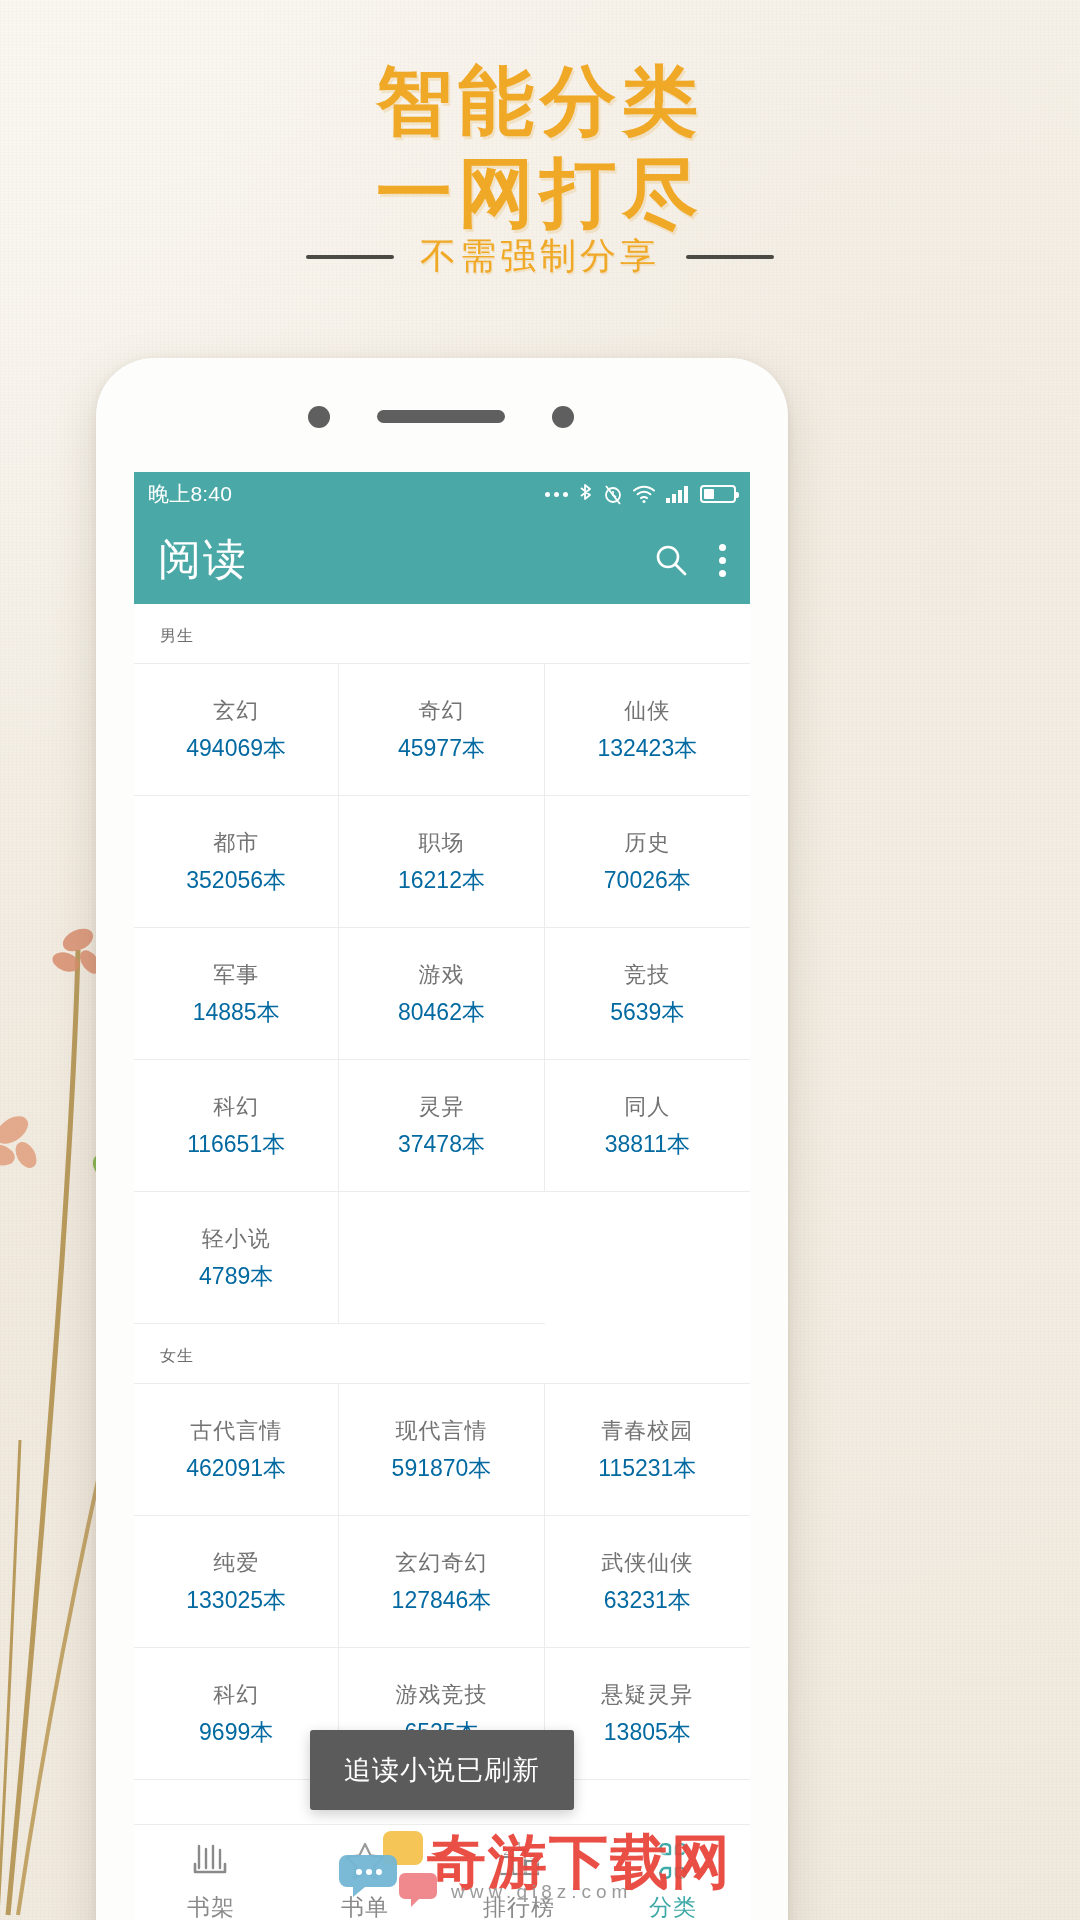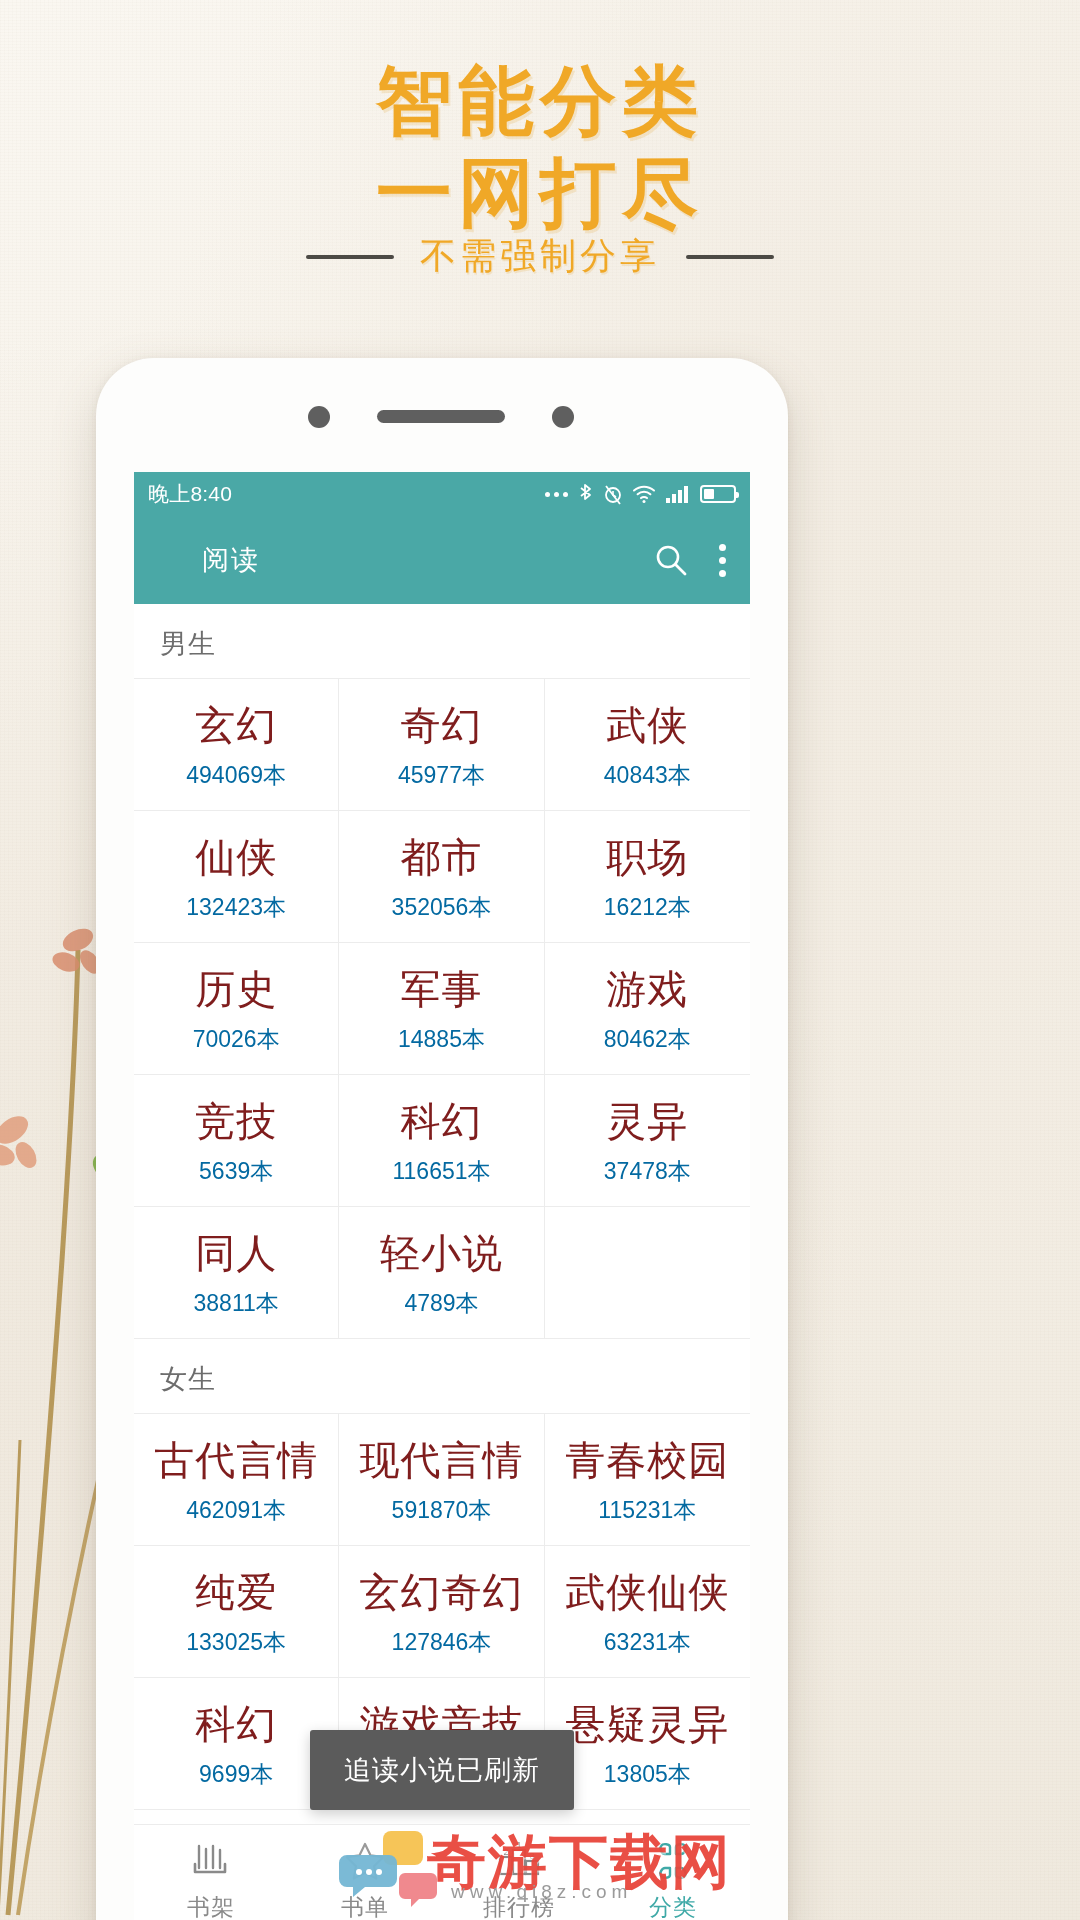--- a/index.html
+++ b/index.html
@@ -111,47 +111,47 @@
     width: 3px; height: 6px; background: #fff; border-radius: 0 2px 2px 0;
   }
   .battery .lvl { position: absolute; left: 2px; top: 2px; bottom: 2px; width: 30%; background: #fff; border-radius: 1px; }
 
   
   .appbar {
     height: 88px; background: #4aa8a6;
     display: flex; align-items: center;
     padding: 0 24px;
   }
-  .appbar-title { color: #fff; font-size: 27px; letter-spacing: 2px; flex: 1; margin-left: 44px; }
+  .appbar-title { color: #fff; font-size: 43px; letter-spacing: 2px; flex: 1; }
   .appbar-actions { display: flex; align-items: center; gap: 30px; }
   .icon-search { width: 34px; height: 34px; }
   .icon-more { width: 8px; display: flex; flex-direction: column; gap: 6px; align-items: center; }
   .icon-more i { width: 7px; height: 7px; background: #fff; border-radius: 50%; display: block; }
 
   
   .content { position: relative; height: 1264px; overflow: hidden; background: #fff; }
 
   .section-title {
-    font-size: 27px; color: #6d6d6d;
+    font-size: 16px; color: #6d6d6d;
     padding: 22px 0 16px 26px;
     letter-spacing: 1px;
   }
 
   .grid { display: flex; flex-wrap: wrap; border-top: 1px solid #ececec; }
   .cell {
     width: 33.3333%;
     height: 132px;
     display: flex; flex-direction: column;
     align-items: center; justify-content: center;
     border-bottom: 1px solid #ececec;
     border-right: 1px solid #ececec;
   }
   .cell:nth-child(3n) { border-right: none; }
   .cell.empty { border-right: none; }
-  .cell-name { font-size: 40px; color: #7f1d1d; letter-spacing: 1px; }
+  .cell-name { font-size: 22px; color: #737373; letter-spacing: 1px; }
   .cell-count { font-size: 23px; color: #0369a1; margin-top: 7px; }
 
   
   .toast {
     position: absolute;
     left: 50%; transform: translateX(-50%);
     bottom: 58px;
     background: #5b5b5b;
     color: #ffffff;
     font-size: 27px;
@@ -313,24 +313,20 @@
       <div class="grid">
         <div class="cell">
           <span class="cell-name">玄幻</span>
           <span class="cell-count">494069本</span>
         </div>
         <div class="cell">
           <span class="cell-name">奇幻</span>
           <span class="cell-count">45977本</span>
         </div>
         <div class="cell">
-          <span class="cell-name">武侠</span>
-          <span class="cell-count">40843本</span>
-        </div>
-        <div class="cell">
           <span class="cell-name">仙侠</span>
           <span class="cell-count">132423本</span>
         </div>
         <div class="cell">
           <span class="cell-name">都市</span>
           <span class="cell-count">352056本</span>
         </div>
         <div class="cell">
           <span class="cell-name">职场</span>
           <span class="cell-count">16212本</span>

